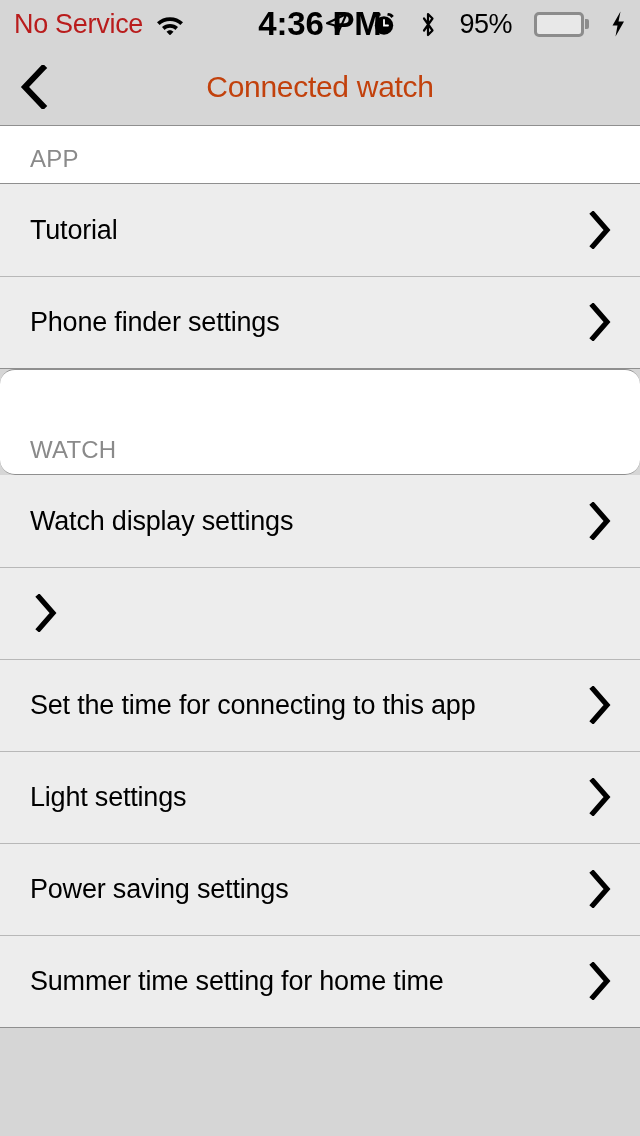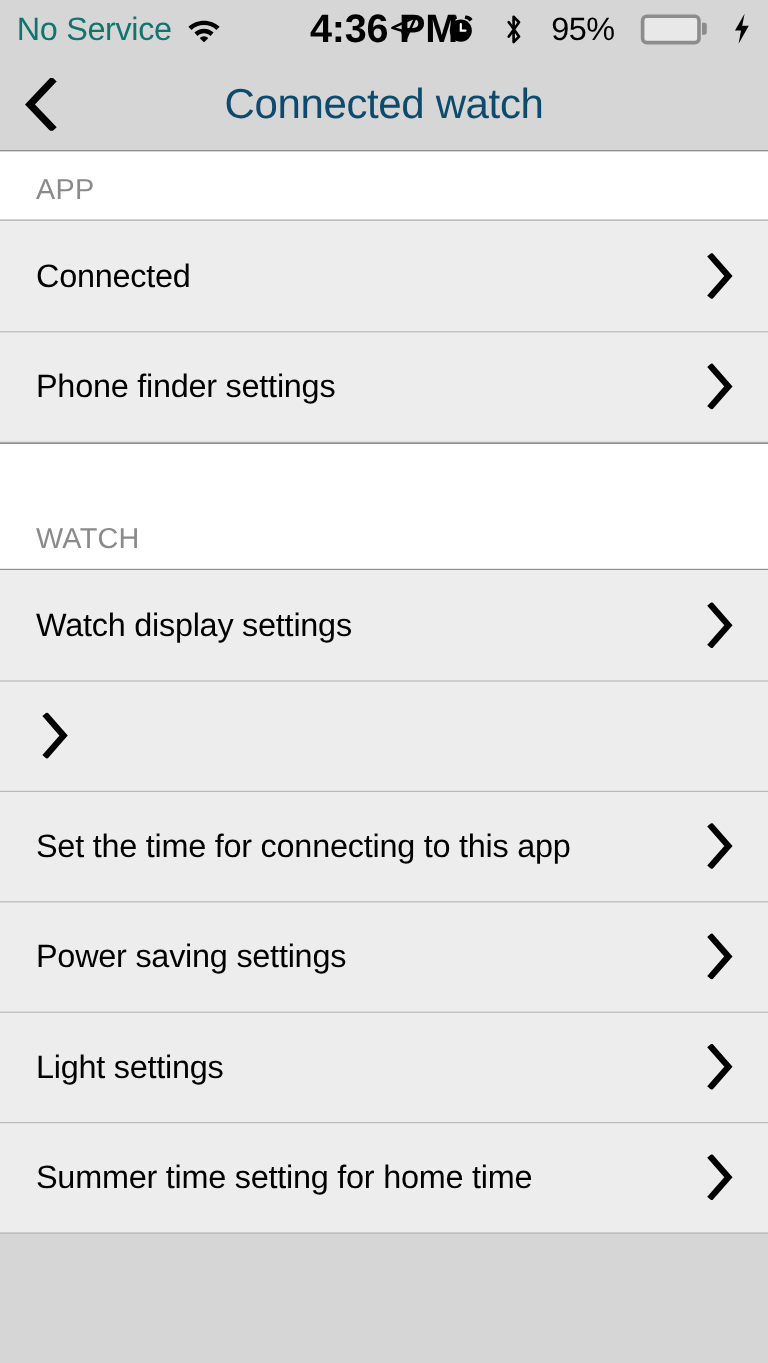--- a/index.html
+++ b/index.html
@@ -14,21 +14,21 @@
 
   
   .status-bar {
     height:48px; flex:0 0 48px;
     background:#d6d6d6;
     display:flex; align-items:center;
     padding:0 14px;
     position:relative;
   }
   .sb-left { display:flex; align-items:center; gap:12px; }
-  .sb-carrier { font-size:27px; color:#0f766e; letter-spacing:-0.3px; }
+  .sb-carrier { font-size:27px; color:#b91c1c; letter-spacing:-0.3px; }
   .sb-center {
     position:absolute; left:0; right:0; top:0; bottom:0;
     display:flex; align-items:center; justify-content:center;
     pointer-events:none;
   }
   .sb-time { font-size:33px; color:#000; font-weight:bold; letter-spacing:-0.2px; }
   .sb-right {
     margin-left:auto; display:flex; align-items:center; gap:22px;
     position:relative; z-index:2;
   }
@@ -58,38 +58,38 @@
   }
   .back-btn {
     width:70px; height:78px;
     display:flex; align-items:center; justify-content:center;
     position:relative; z-index:2;
     cursor:pointer;
   }
   .nav-title {
     position:absolute; left:0; right:0; top:0; bottom:0;
     display:flex; align-items:center; justify-content:center;
-    font-size:35px; color:#0c4a6e; letter-spacing:-0.3px;
+    font-size:30px; color:#c2410c; letter-spacing:-0.3px;
     pointer-events:none;
   }
 
   
   .content { flex:1 1 auto; background:#d6d6d6; overflow:hidden; }
 
   .section-header {
     background:#ffffff;
     border-bottom:1px solid #8f8f8f;
     display:flex; align-items:flex-end;
     padding:0 0 10px 30px;
     color:#8a8a8a;
     font-size:24px;
     letter-spacing:0.2px;
   }
   .section-header.app { height:58px; }
-  .section-header.watch { height:106px; border-top:1px solid #8f8f8f; }
+  .section-header.watch { height:106px; border-top:1px solid #8f8f8f;border-radius:15px; }
 
   .list { background:#ededed; border-bottom:1px solid #8f8f8f; }
   .row {
     height:92px;
     display:flex; align-items:center;
     padding:0 24px 0 30px;
     background:#ededed;
     position:relative;
     cursor:pointer;
   }
@@ -168,21 +168,21 @@
       </span>
     </div>
     <div class="nav-title">Connected watch</div>
   </div>
 
   <div class="content">
 
     <div class="section-header app">APP</div>
     <div class="list">
       <div class="row">
-        <span class="row-label">Connected</span>
+        <span class="row-label">Tutorial</span>
         <span class="row-chevron">
           <svg class="icon-svg" width="24" height="38" viewBox="0 0 24 38">
               <path d="M5 3 L19 19 L5 35" fill="none" stroke="#000" stroke-width="5.2" stroke-linecap="square"></path>
             </svg>
         </span>
       </div>
       <div class="row">
         <span class="row-label">Phone finder settings</span>
         <span class="row-chevron">
           <svg class="icon-svg" width="24" height="38" viewBox="0 0 24 38">
@@ -211,29 +211,29 @@
       </div>
       <div class="row">
         <span class="row-label">Set the time for connecting to this app</span>
         <span class="row-chevron">
           <svg class="icon-svg" width="24" height="38" viewBox="0 0 24 38">
               <path d="M5 3 L19 19 L5 35" fill="none" stroke="#000" stroke-width="5.2" stroke-linecap="square"></path>
             </svg>
         </span>
       </div>
       <div class="row">
+        <span class="row-label">Light settings</span>
+        <span class="row-chevron">
+          <svg class="icon-svg" width="24" height="38" viewBox="0 0 24 38">
+              <path d="M5 3 L19 19 L5 35" fill="none" stroke="#000" stroke-width="5.2" stroke-linecap="square"></path>
+            </svg>
+        </span>
+      </div>
+      <div class="row">
         <span class="row-label">Power saving settings</span>
-        <span class="row-chevron">
-          <svg class="icon-svg" width="24" height="38" viewBox="0 0 24 38">
-              <path d="M5 3 L19 19 L5 35" fill="none" stroke="#000" stroke-width="5.2" stroke-linecap="square"></path>
-            </svg>
-        </span>
-      </div>
-      <div class="row">
-        <span class="row-label">Light settings</span>
         <span class="row-chevron">
           <svg class="icon-svg" width="24" height="38" viewBox="0 0 24 38">
               <path d="M5 3 L19 19 L5 35" fill="none" stroke="#000" stroke-width="5.2" stroke-linecap="square"></path>
             </svg>
         </span>
       </div>
       <div class="row">
         <span class="row-label">Summer time setting for home time</span>
         <span class="row-chevron">
           <svg class="icon-svg" width="24" height="38" viewBox="0 0 24 38">

